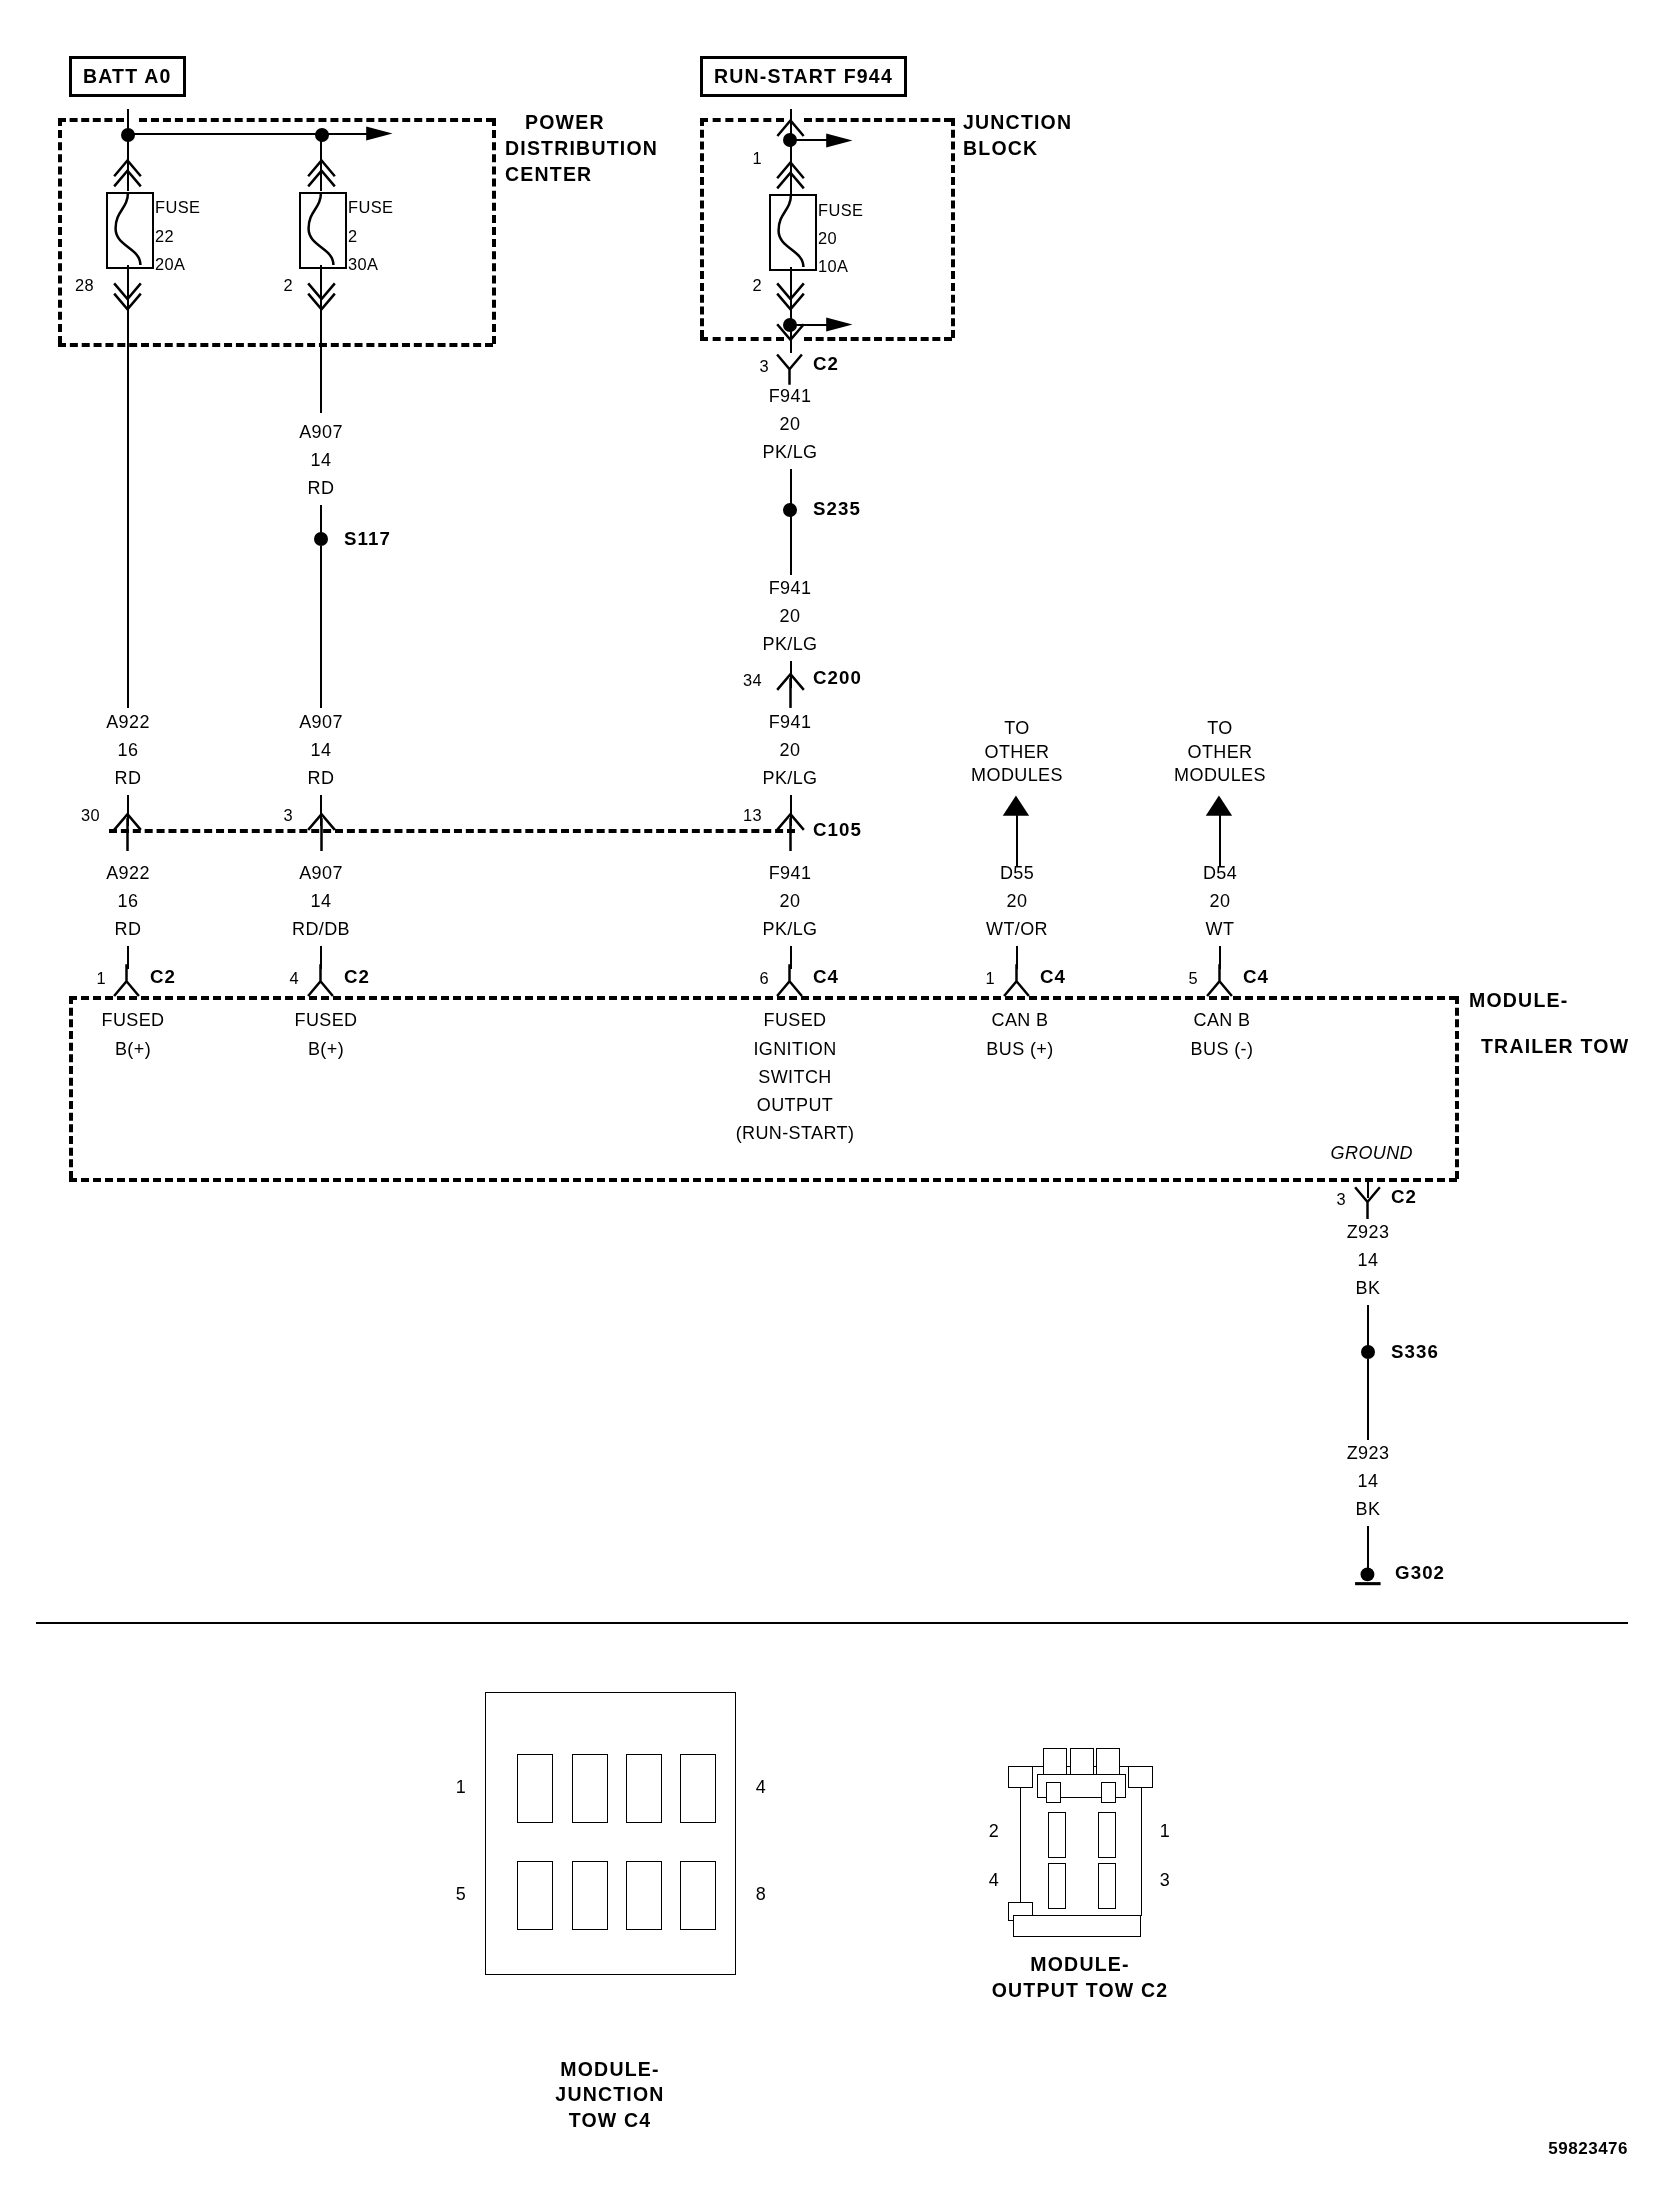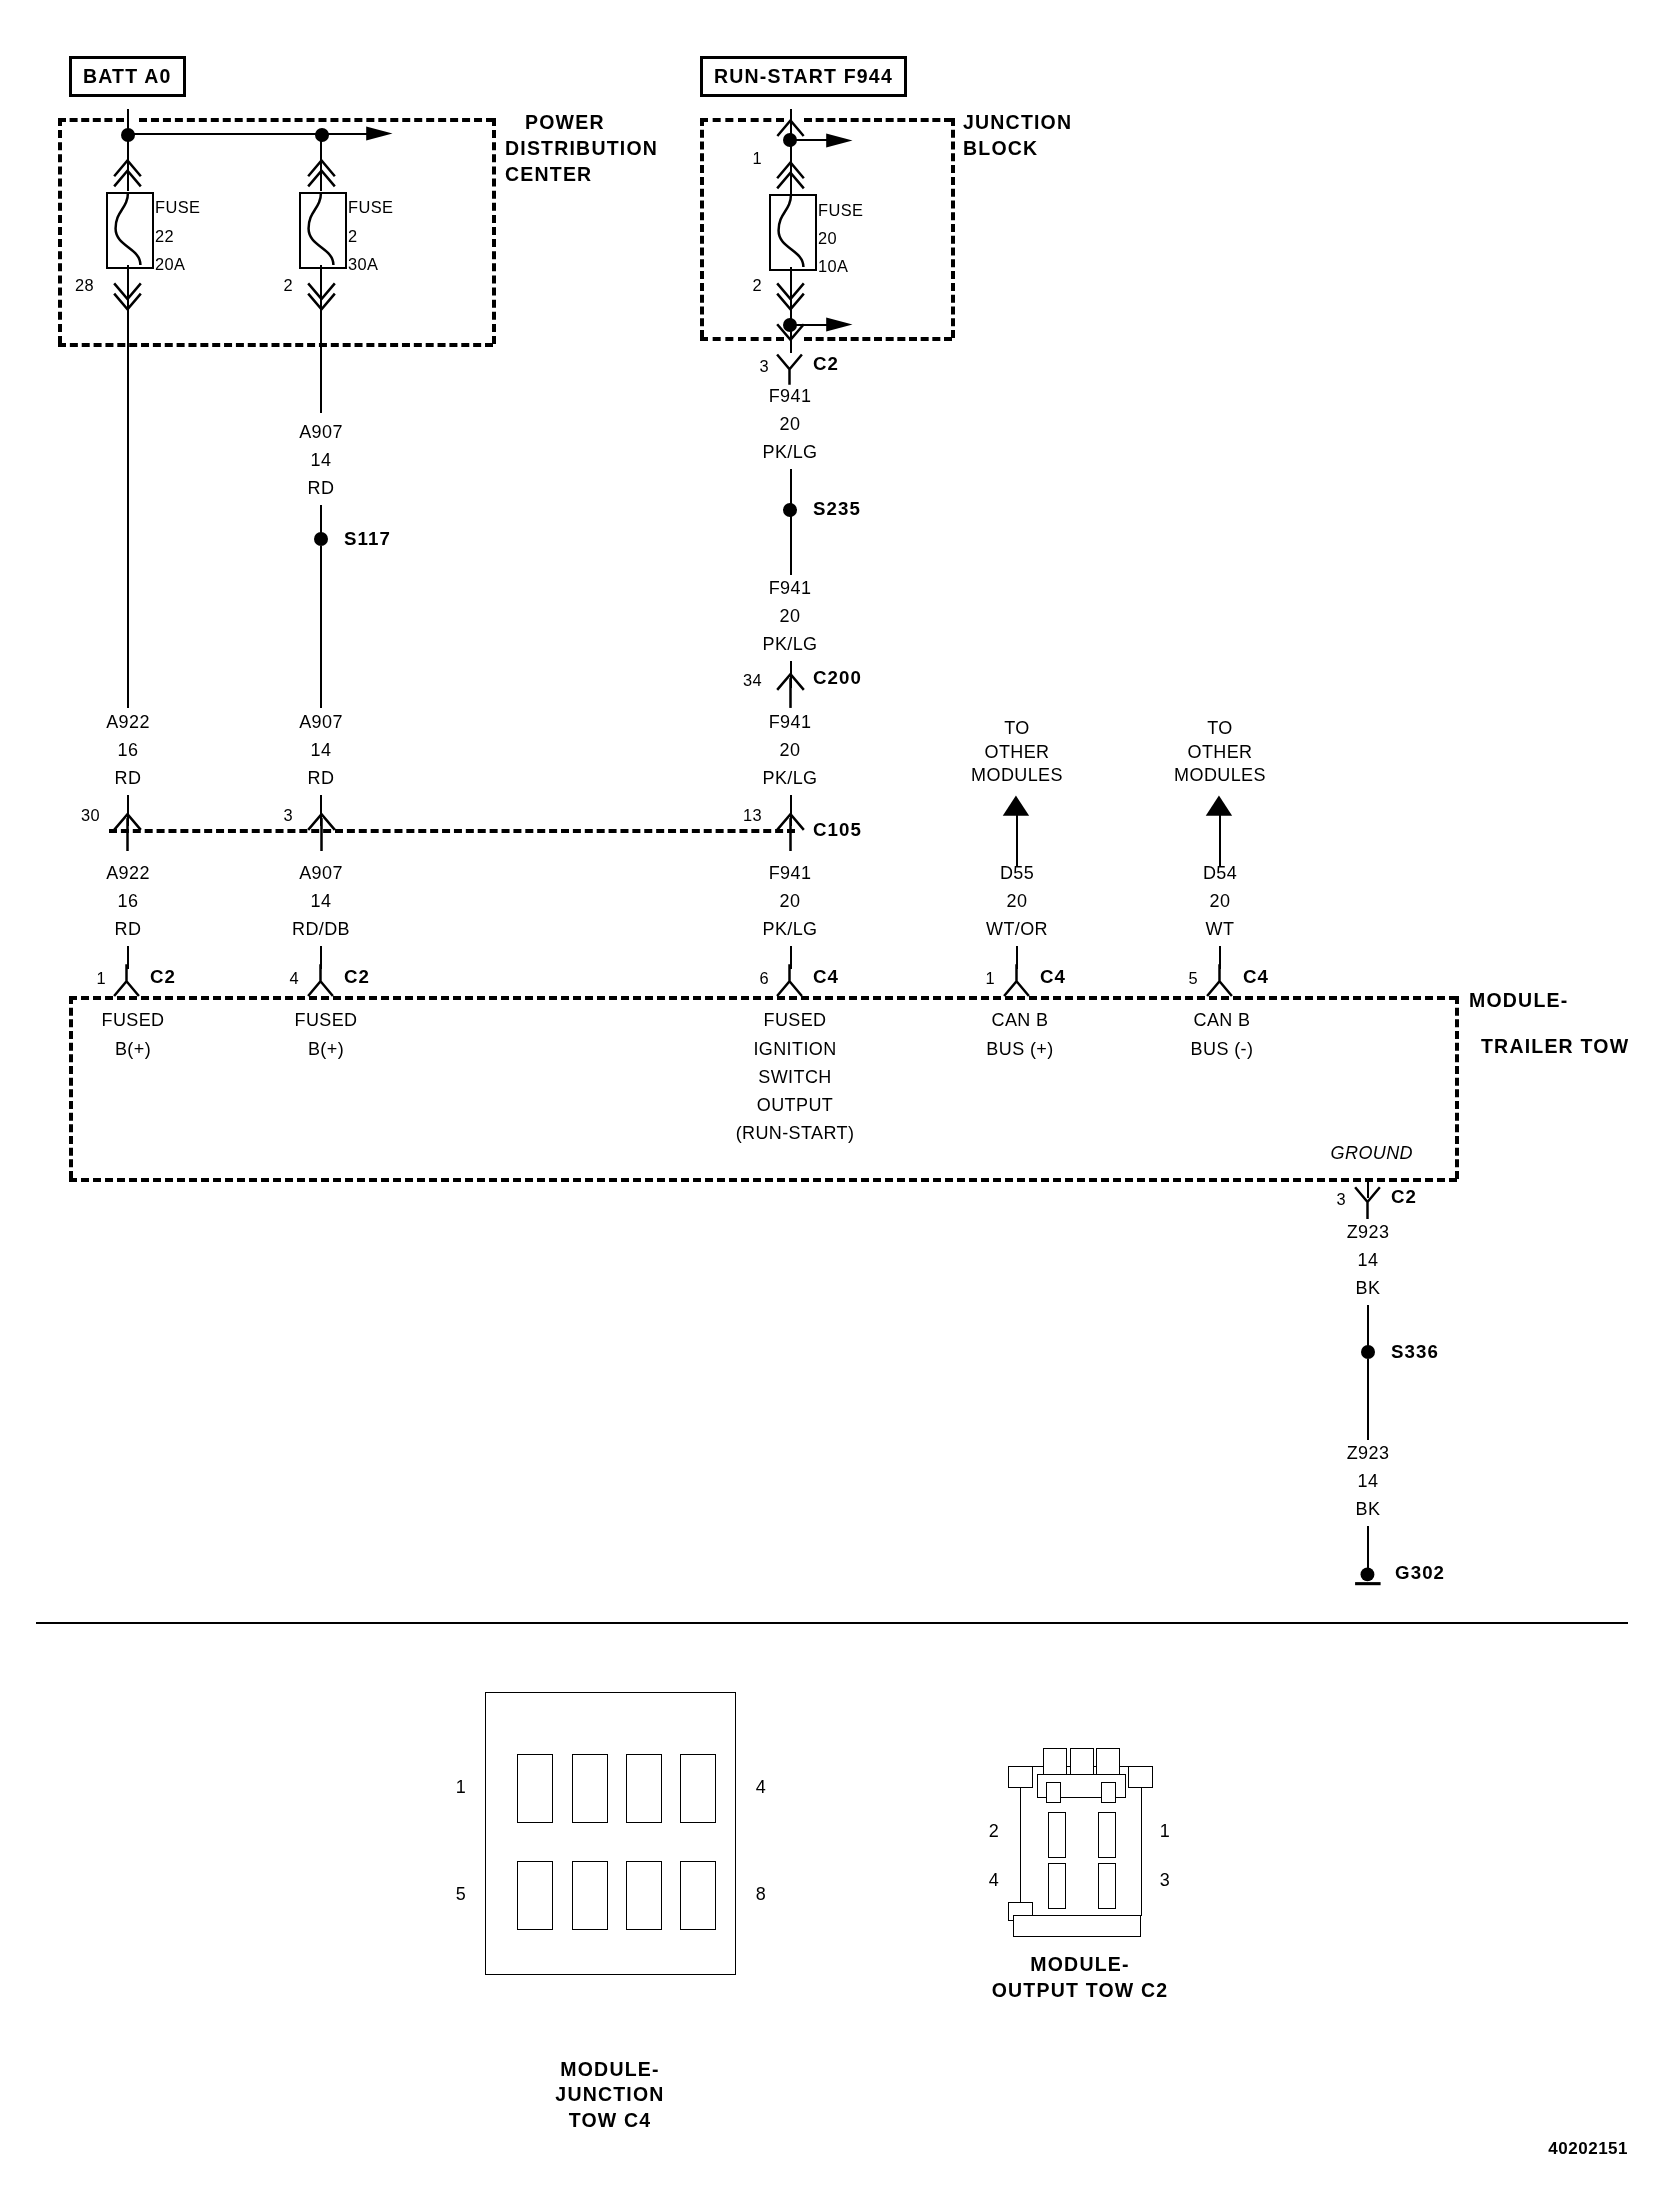--- a/index.html
+++ b/index.html
@@ -463,16 +463,16 @@
   <div class="connbox" style="left:1013px; top:1915px; width:126px; height:20px;"></div>
 
   <div class="t c" style="left:994px; top:1820px;">2</div>
   <div class="t c" style="left:1165px; top:1820px;">1</div>
   <div class="t c" style="left:994px; top:1869px;">4</div>
   <div class="t c" style="left:1165px; top:1869px;">3</div>
 
   <div class="t hdr c" style="left:1080px; top:1951px;">MODULE-</div>
   <div class="t hdr c" style="left:1080px; top:1977px;">OUTPUT TOW C2</div>
 
-  <div class="t bold r" style="left:1628px; top:2137px; font-size:17px; letter-spacing:0.5px;">40202151</div>
+  <div class="t bold r" style="left:1628px; top:2137px; font-size:17px; letter-spacing:0.5px;">59823476</div>
 
 </div>
 
 
 </body></html>

